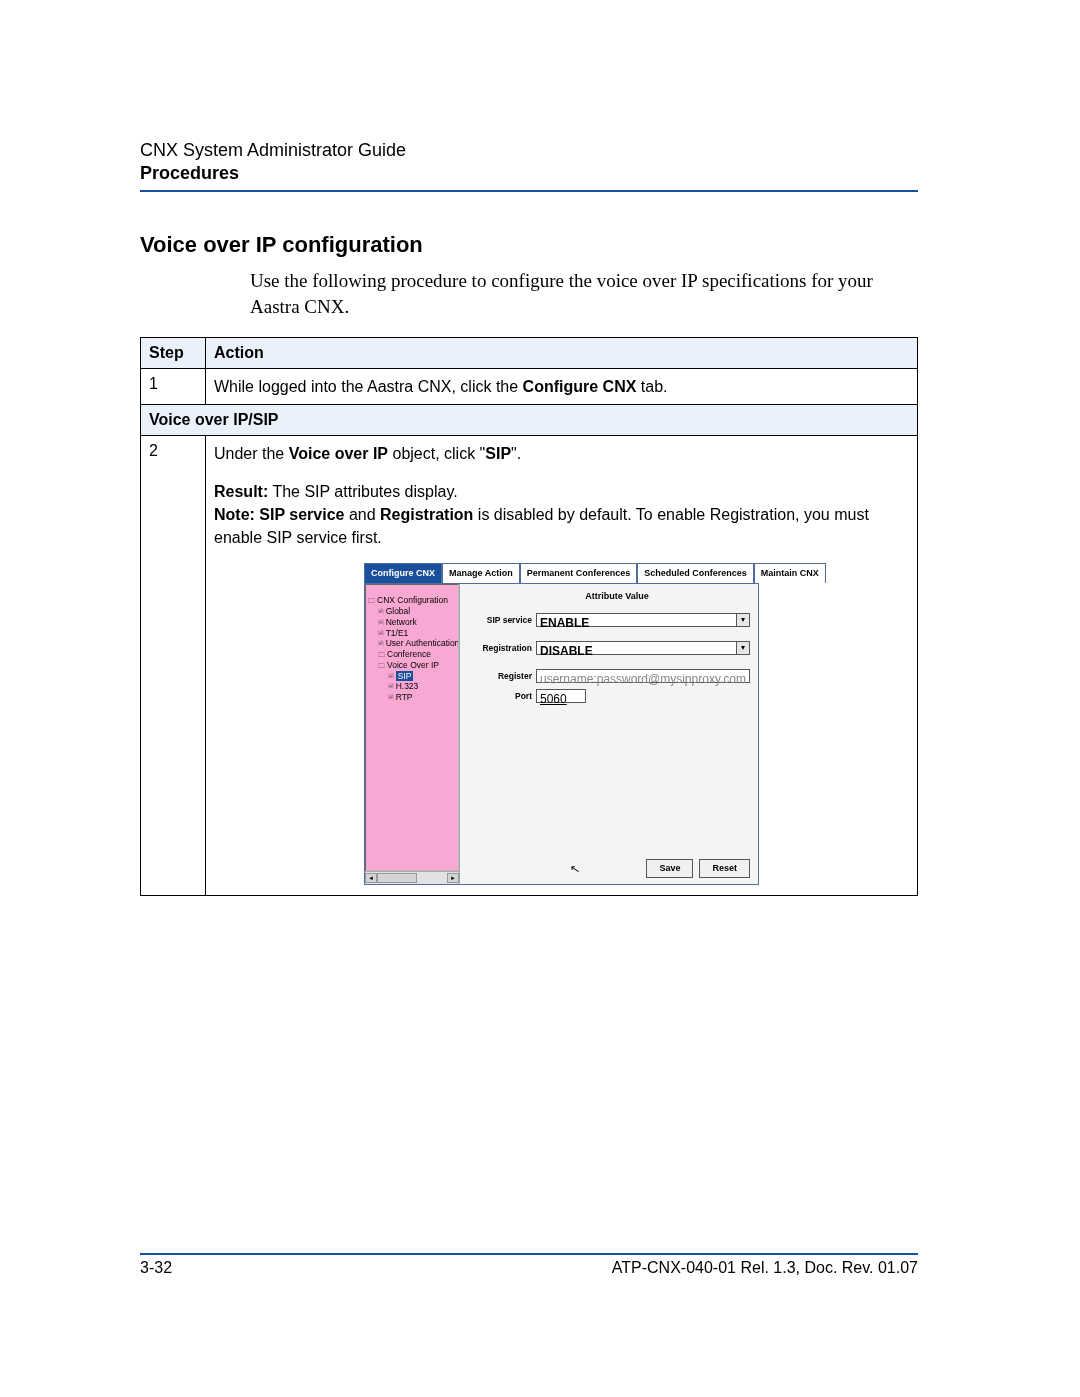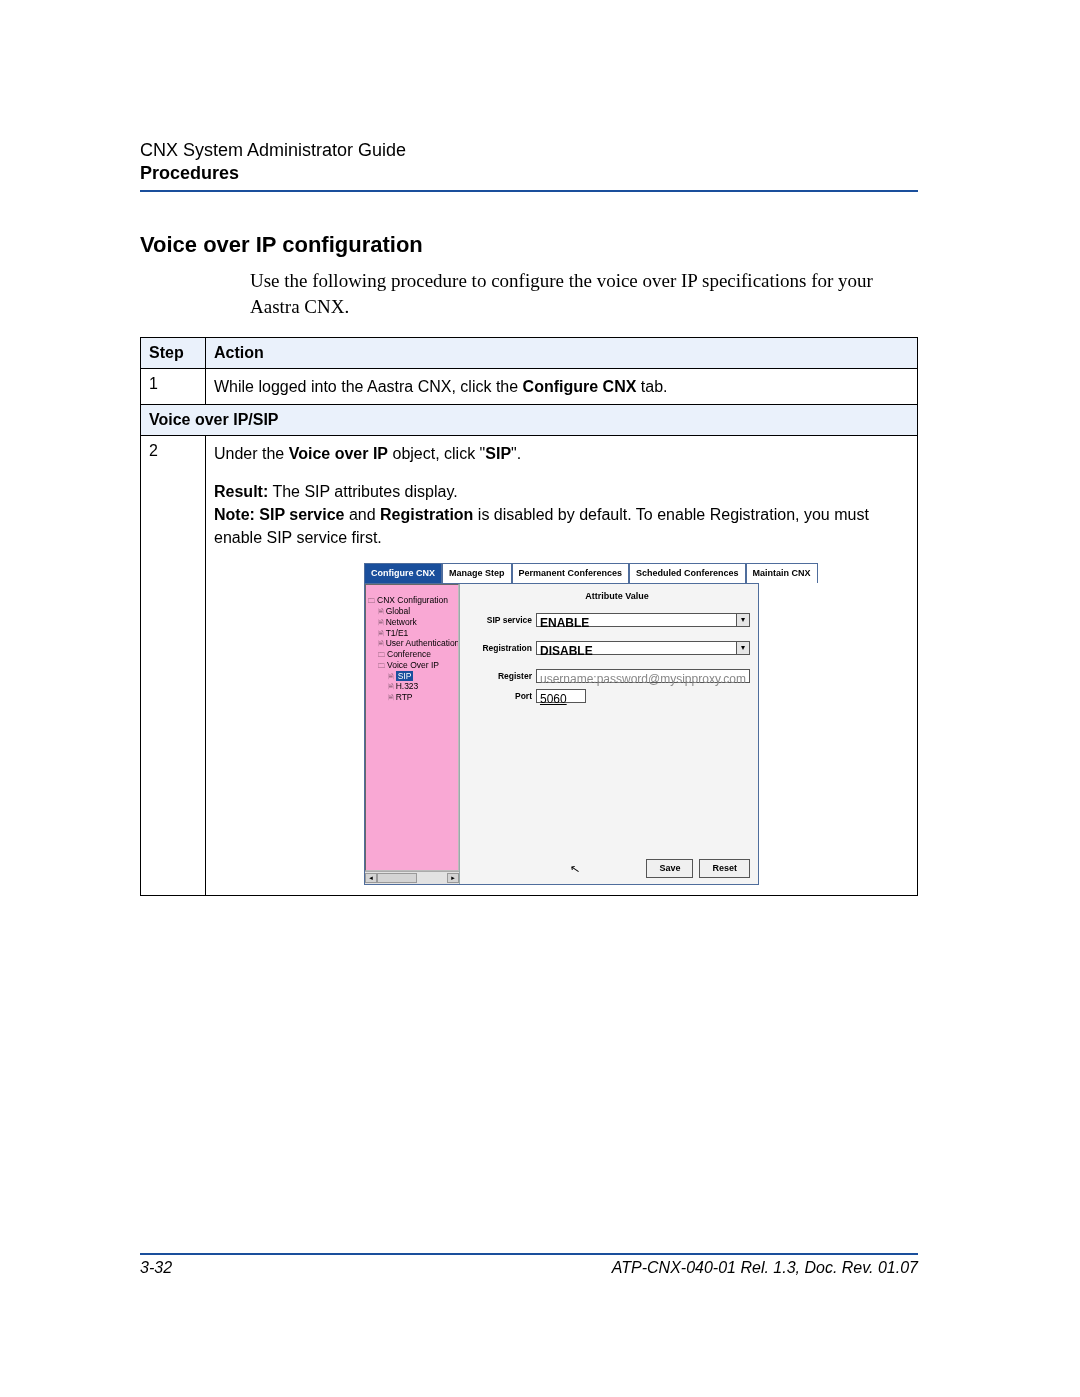--- a/index.html
+++ b/index.html
@@ -238,21 +238,20 @@
     bottom: 6px;
     font-size: 12px;
     transform: rotate(-10deg);
   }
 
   .footer-area {
     position: absolute;
     left: 140px;
     right: 130px;
     bottom: 120px;
-    font-style: italic;
   }
   .hr-footer {
     border: none;
     border-top: 2px solid #1a4f9c;
     margin: 0 0 4px 0;
   }
   .footer-row {
     display: flex;
     justify-content: space-between;
     font-size: 16px;
@@ -296,21 +295,21 @@
           <div>
             <span class="inline-bold">Result:</span><span> The SIP attributes display.</span>
           </div>
           <div>
             <span class="inline-bold">Note: SIP service</span><span> and </span><span class="inline-bold">Registration</span><span> is disabled by default. To enable Registration, you must enable SIP service first.</span>
           </div>
 
           <div class="embed">
             <div class="embed-tabs">
               <div class="embed-tab active">Configure CNX</div>
-              <div class="embed-tab">Manage Step</div>
+              <div class="embed-tab">Manage Action</div>
               <div class="embed-tab">Permanent Conferences</div>
               <div class="embed-tab">Scheduled Conferences</div>
               <div class="embed-tab">Maintain CNX</div>
             </div>
             <div class="embed-body">
               <div class="tree-pane">
                 <div class="tree">
                   <ul class="root">
                     <li class="folder">CNX Configuration</li>
                     <li>

